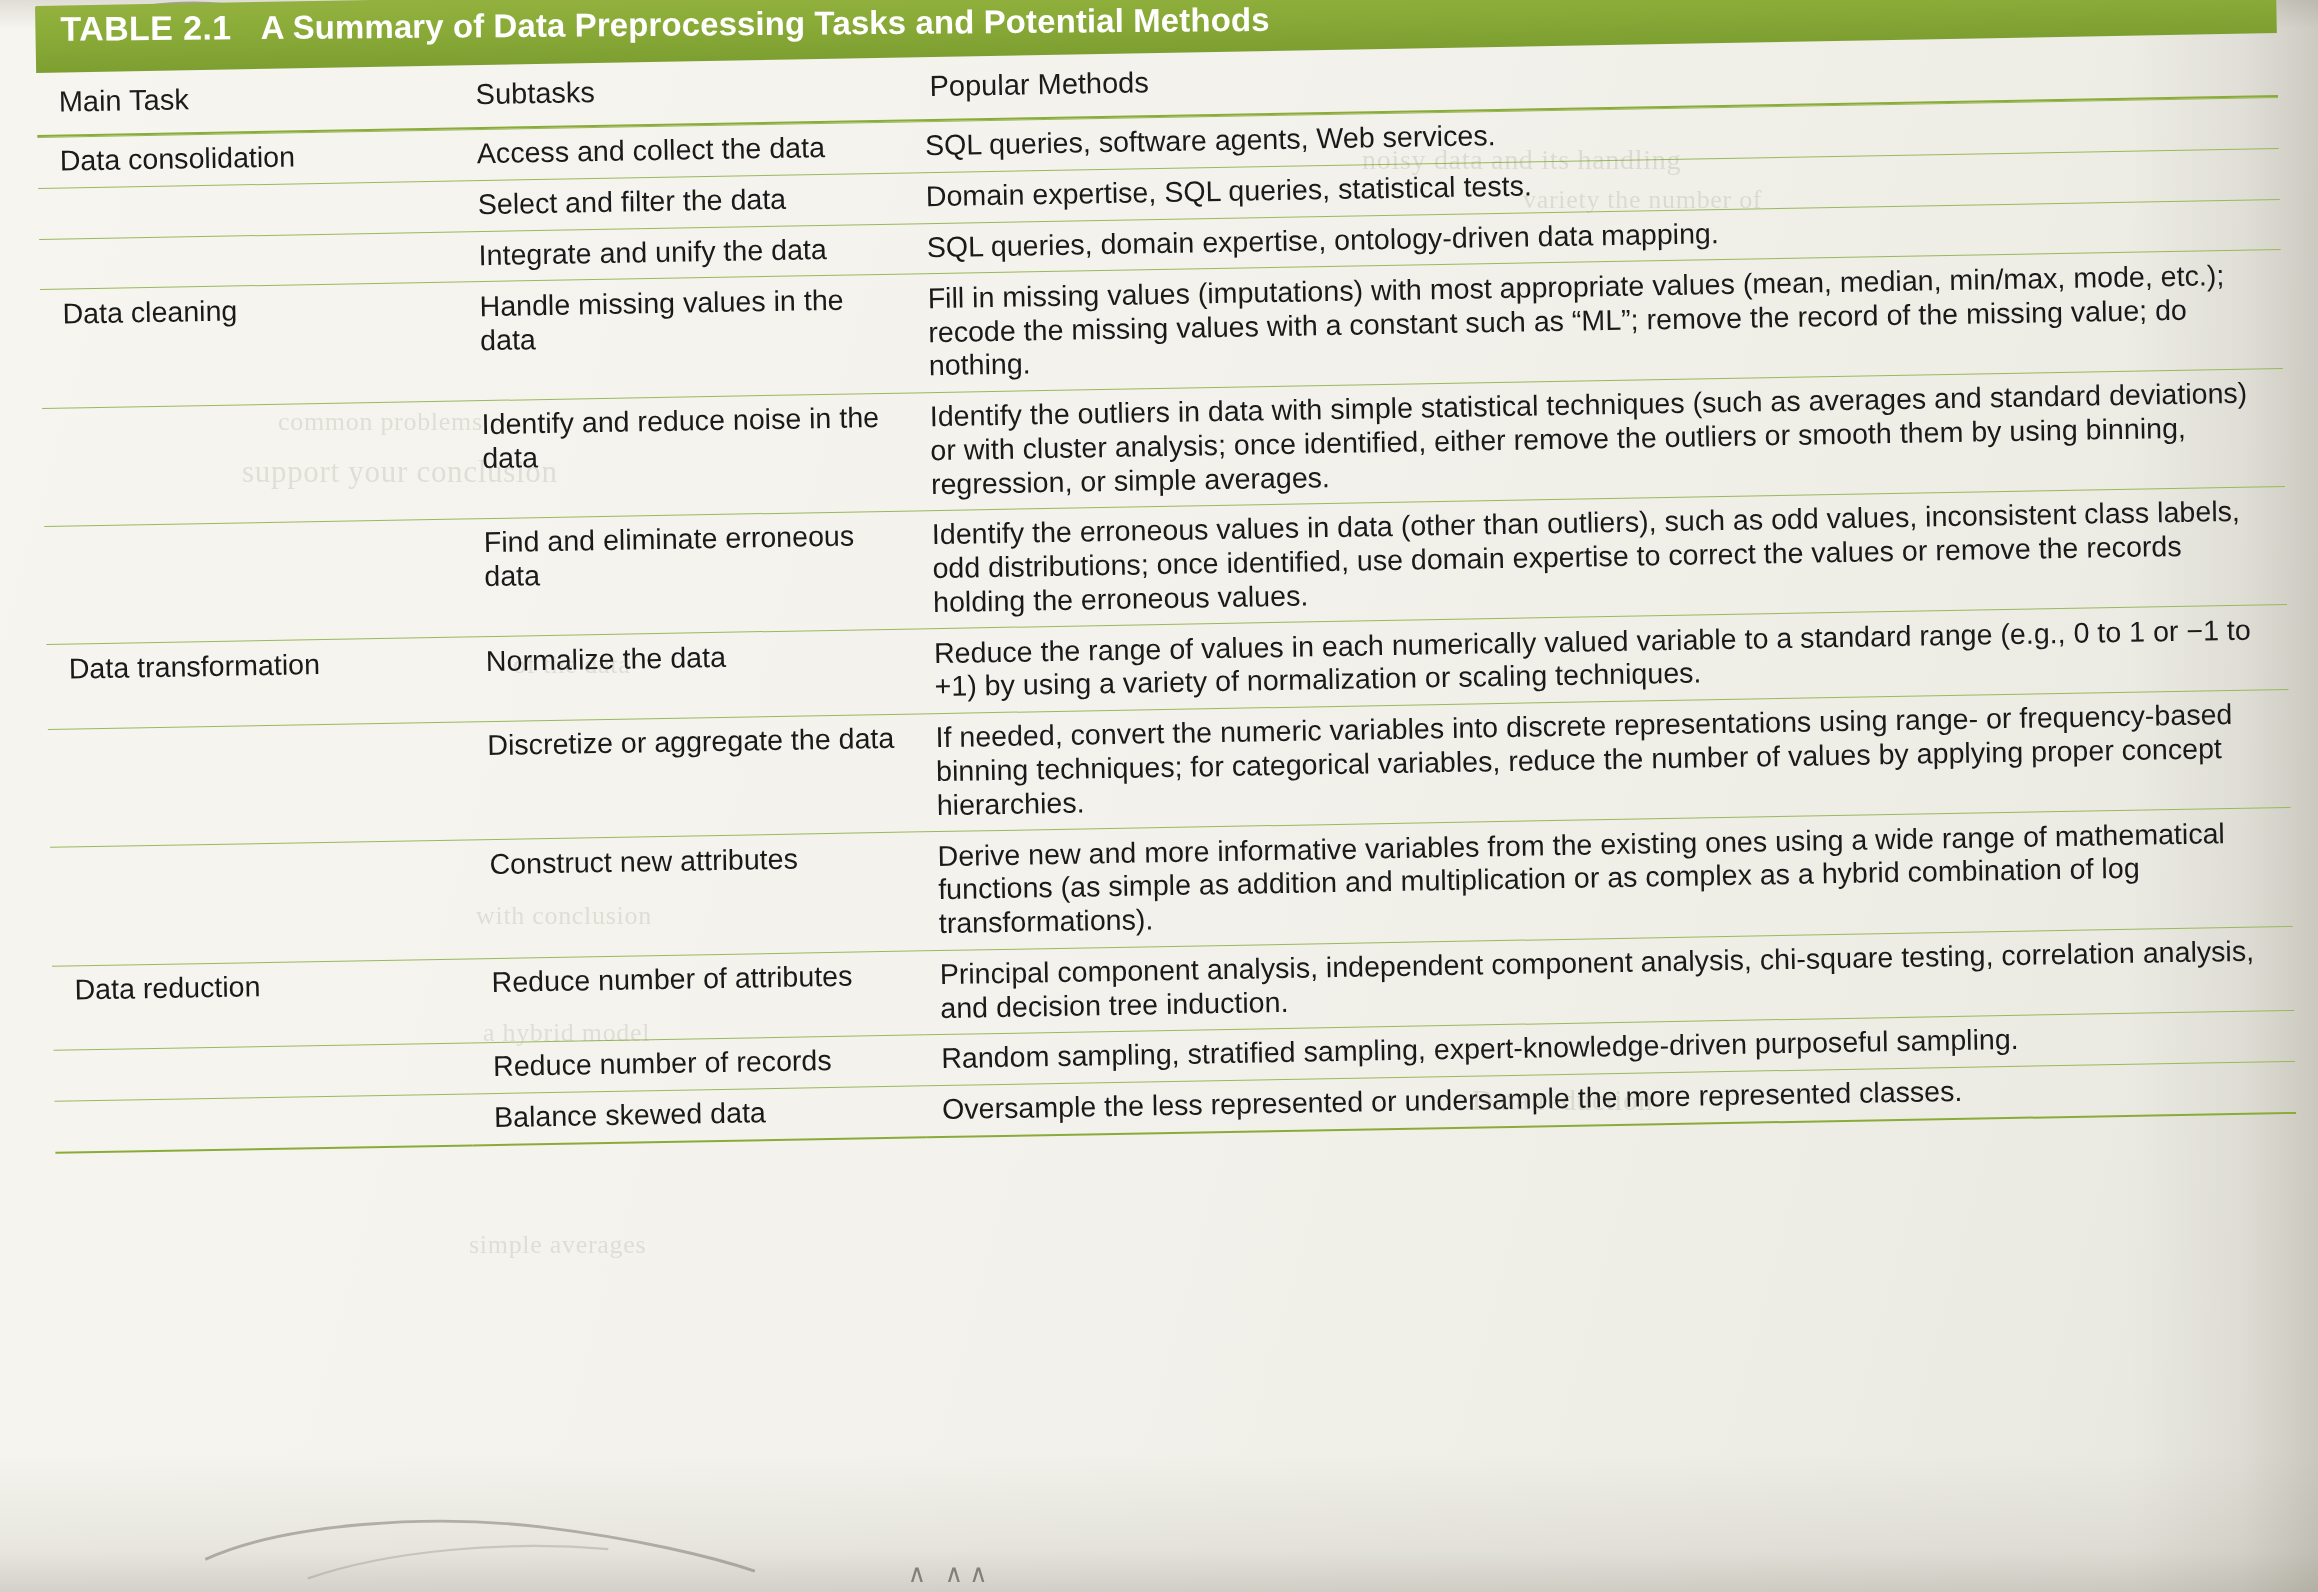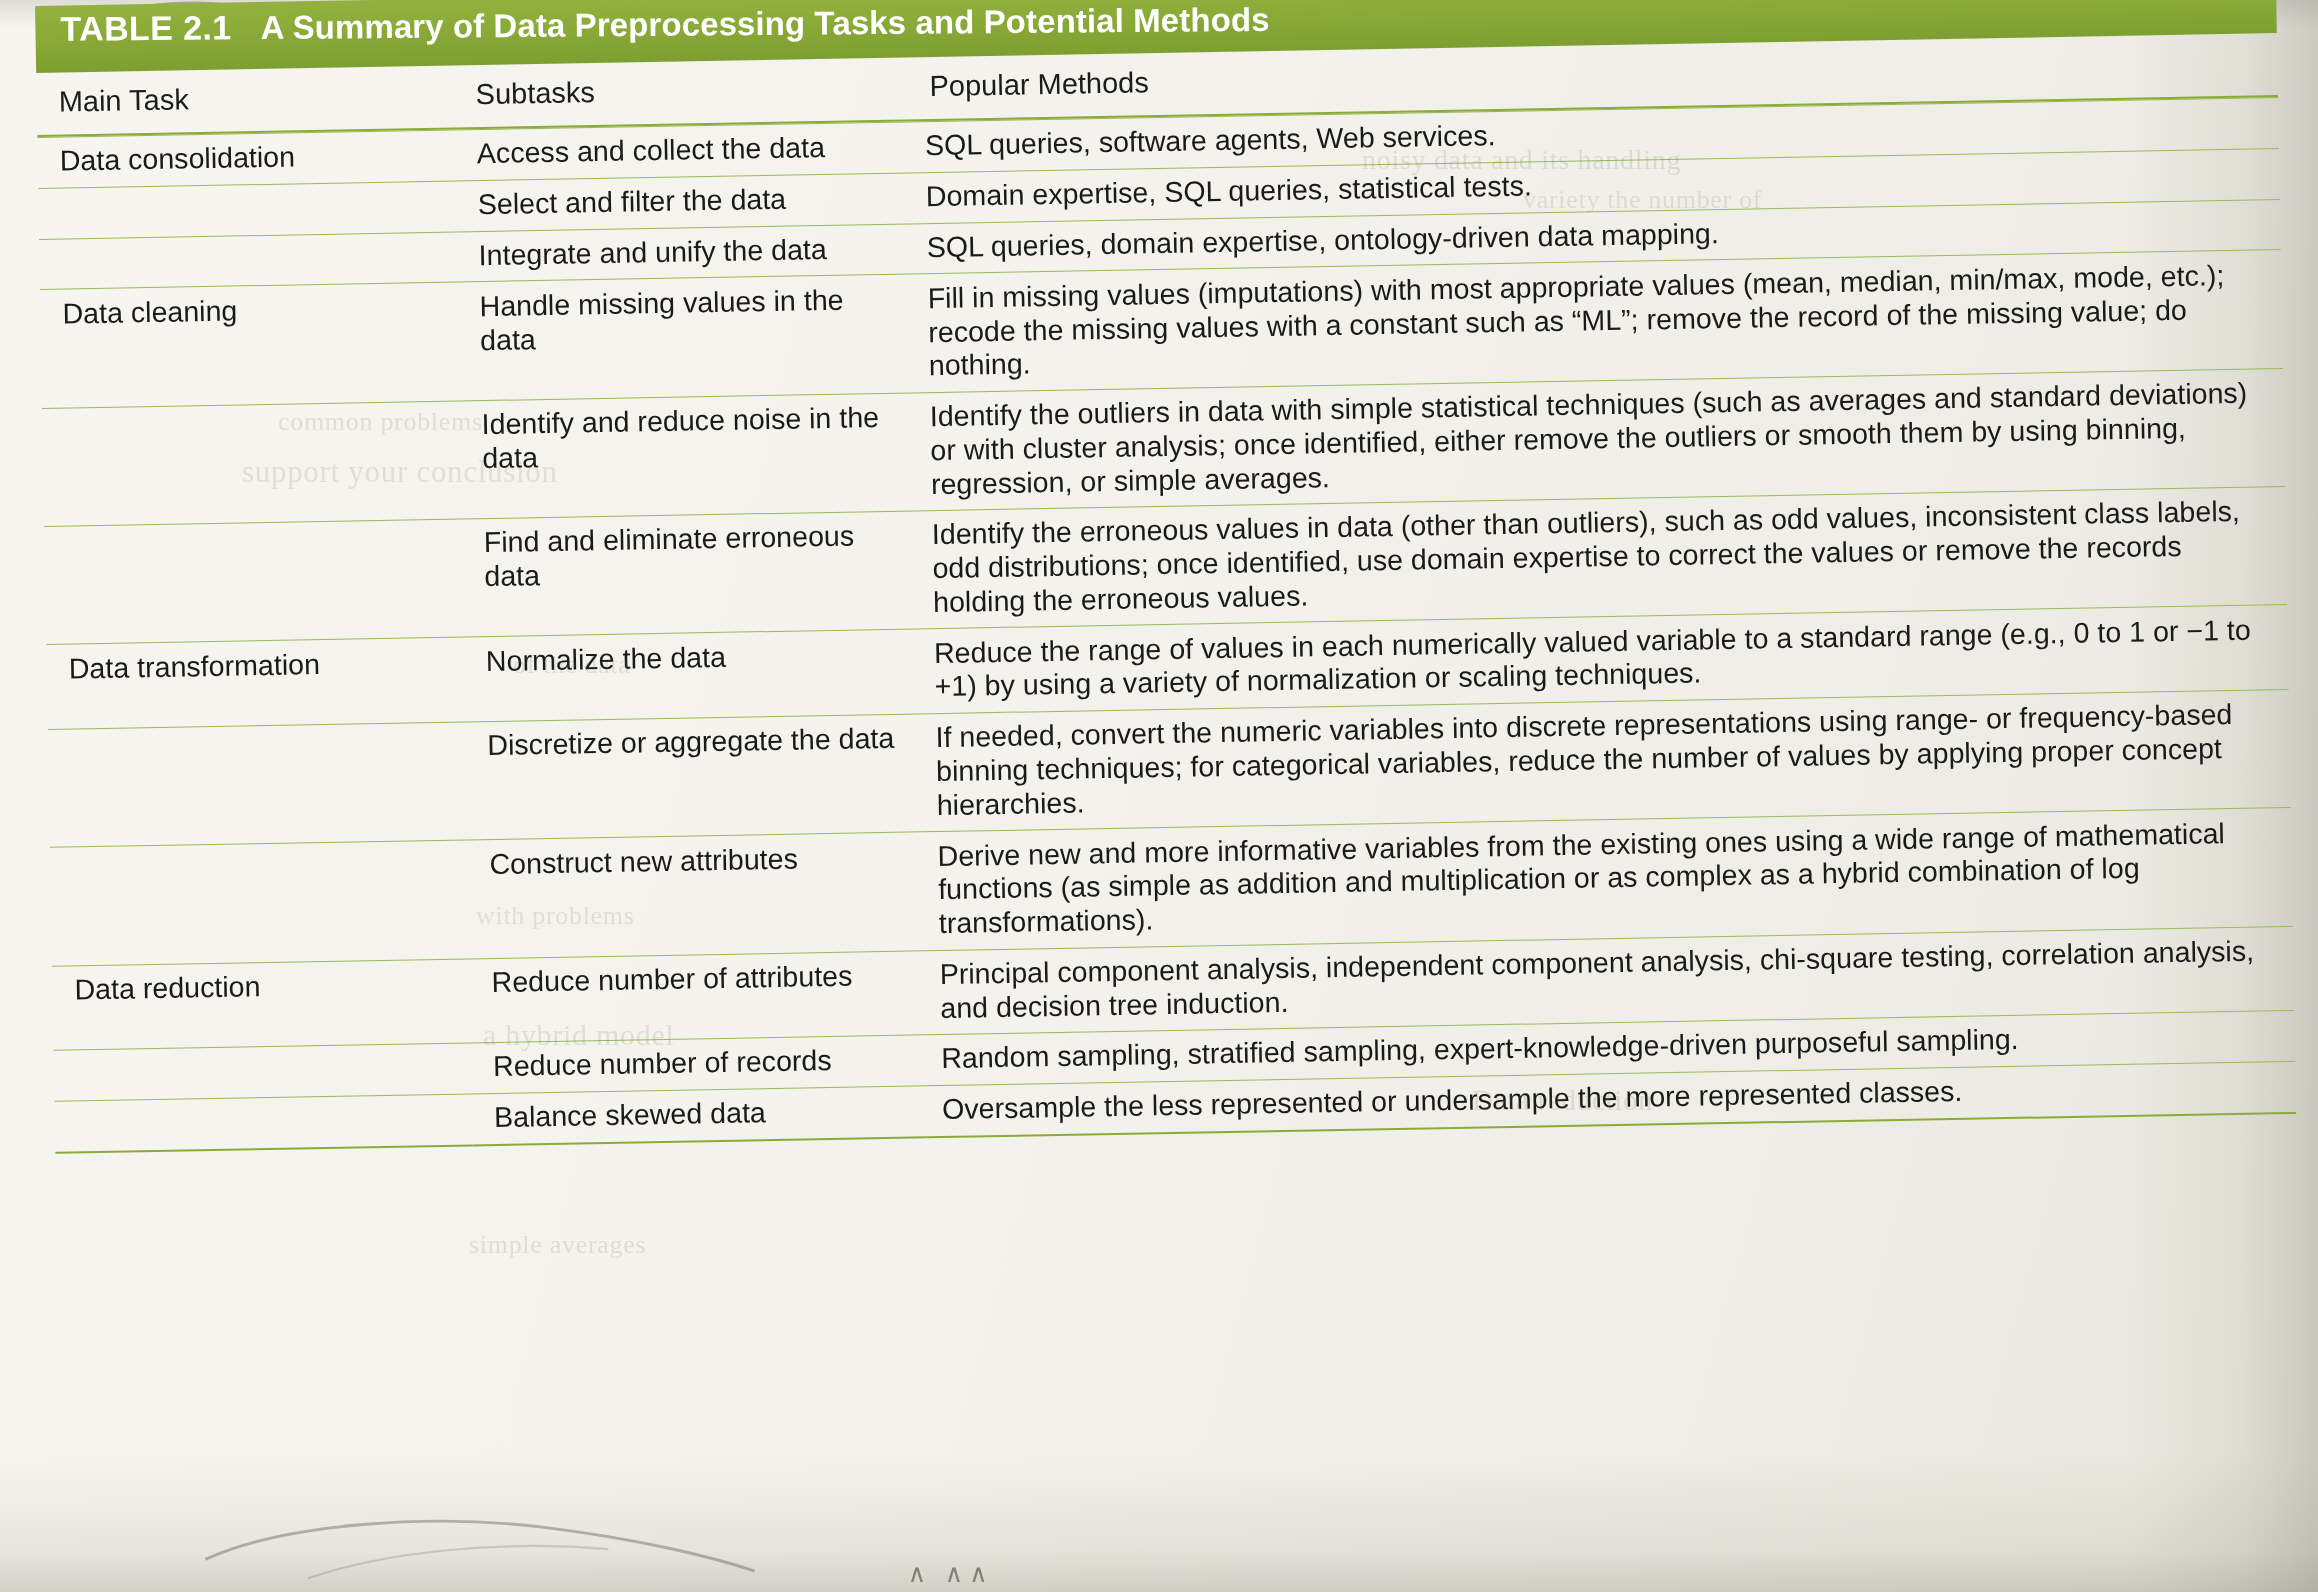--- a/index.html
+++ b/index.html
@@ -255,19 +255,19 @@
         </tbody>
     </table>
 
   </div>
 
   <div class="ghost" style="left:1362px; top:144px; font-size:28px;">noisy data and its handling</div>
   <div class="ghost" style="left:1523px; top:185px; font-size:26px;">variety the number of</div>
   <div class="ghost" style="left:278px; top:407px; font-size:26px;text-align:right;">common problems</div>
   <div class="ghost" style="left:242px; top:454px; font-size:31px;">support your conclusion</div>
   <div class="ghost" style="left:513px; top:606px; font-size:26px;margin-top:44px;">of the data</div>
-  <div class="ghost" style="left:476px; top:901px; font-size:26px;">with problems</div>
-  <div class="ghost" style="left:483px; top:1018px; font-size:30px;">a hybrid model</div>
+  <div class="ghost" style="left:476px; top:901px; font-size:26px;">with conclusion</div>
+  <div class="ghost" style="left:483px; top:1018px; font-size:26px;">a hybrid model</div>
   <div class="ghost" style="left:469px; top:1230px; font-size:26px;">simple averages</div>
   <div class="ghost" style="left:1472px; top:1084px; font-size:29px;">Data reduction</div>
 
 </div>
 
 
 </body></html>

